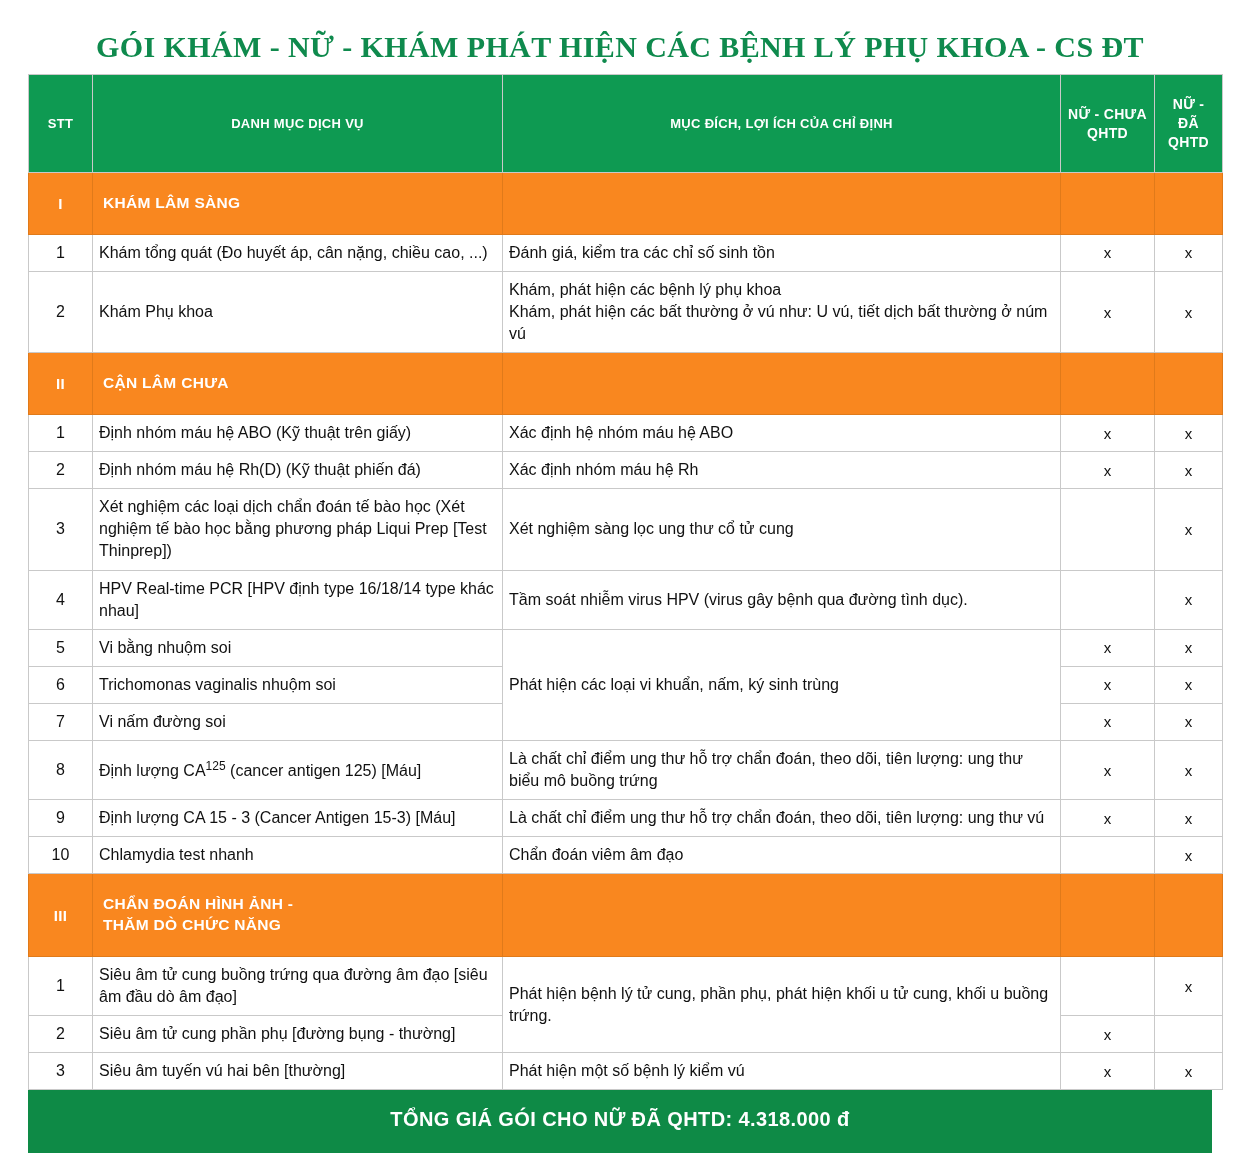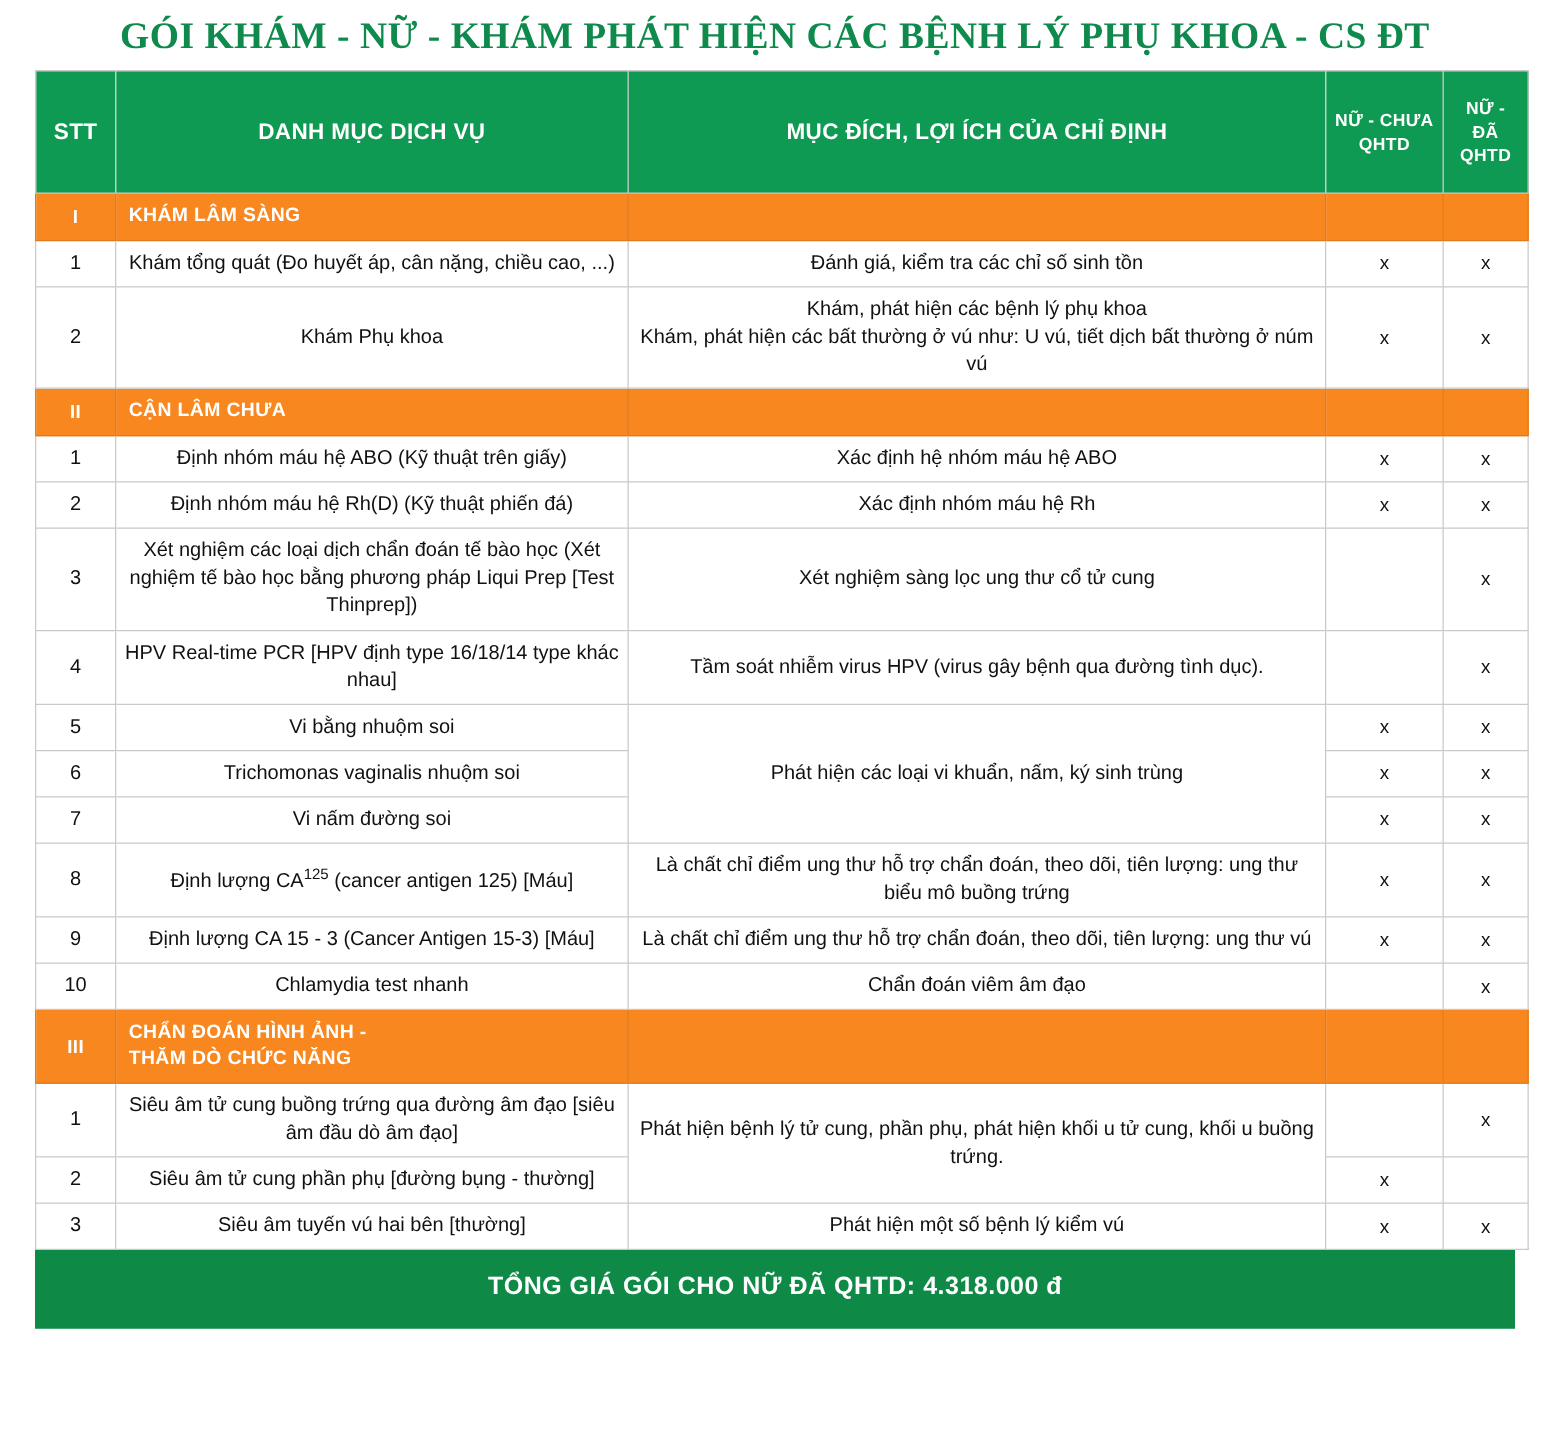--- a/index.html
+++ b/index.html
@@ -19,20 +19,21 @@
   .title {
     text-align: center;
     color: #0f8a4d;
     font-family: "Liberation Serif", serif;
     font-weight: bold;
     font-size: 30px;
     letter-spacing: 0.4px;
     line-height: 1;
     padding: 14px 0 12px 0;
     white-space: nowrap;
+    margin-top: 18px;
   }
   
   .tbl-wrap { padding: 0 28px 0 28px; }
   table.pkg {
     width: 1184px;
     border-collapse: collapse;
     table-layout: fixed;
     border: 1px solid #c9c9c9;
   }
   table.pkg col.c-stt   { width: 64px;  }
@@ -45,21 +46,21 @@
     border: 1px solid #c9c9c9;
     vertical-align: middle;
   }
 
   
   thead th {
     background: #0e9a52;
     color: #ffffff;
     font-weight: bold;
     text-align: center;
-    font-size: 18px;
+    font-size: 13px;
     letter-spacing: 0.3px;
     height: 98px;
     padding: 4px 6px;
     border-color: #0b7f43;
   }
   thead th.h-small {
     font-size: 14px;
     line-height: 1.35;
   }
 
@@ -70,37 +71,37 @@
     font-weight: bold;
     font-size: 15.5px;
     letter-spacing: 0.3px;
     border-color: #e07a1a;
   }
   tr.section td.sec-num {
     text-align: center;
     font-size: 15px;
   }
   tr.section td.sec-name {
-    padding: 8px 10px;
+    padding: 20px 10px;
     line-height: 1.35;
   }
   tr.section td.blank { background: #f9871f; }
 
   
   td.stt {
     text-align: center;
     font-size: 16px;
     color: #111;
   }
   td.name, td.desc {
     font-size: 16px;
     color: #111;
     padding: 7px 6px;
     line-height: 1.38;
-    text-align: center;
+    text-align: left;
   }
   td.mark {
     text-align: center;
     font-size: 15px;
     color: #111;
   }
   sup { font-size: 12px; vertical-align: super; }
 
   
   .totals {

